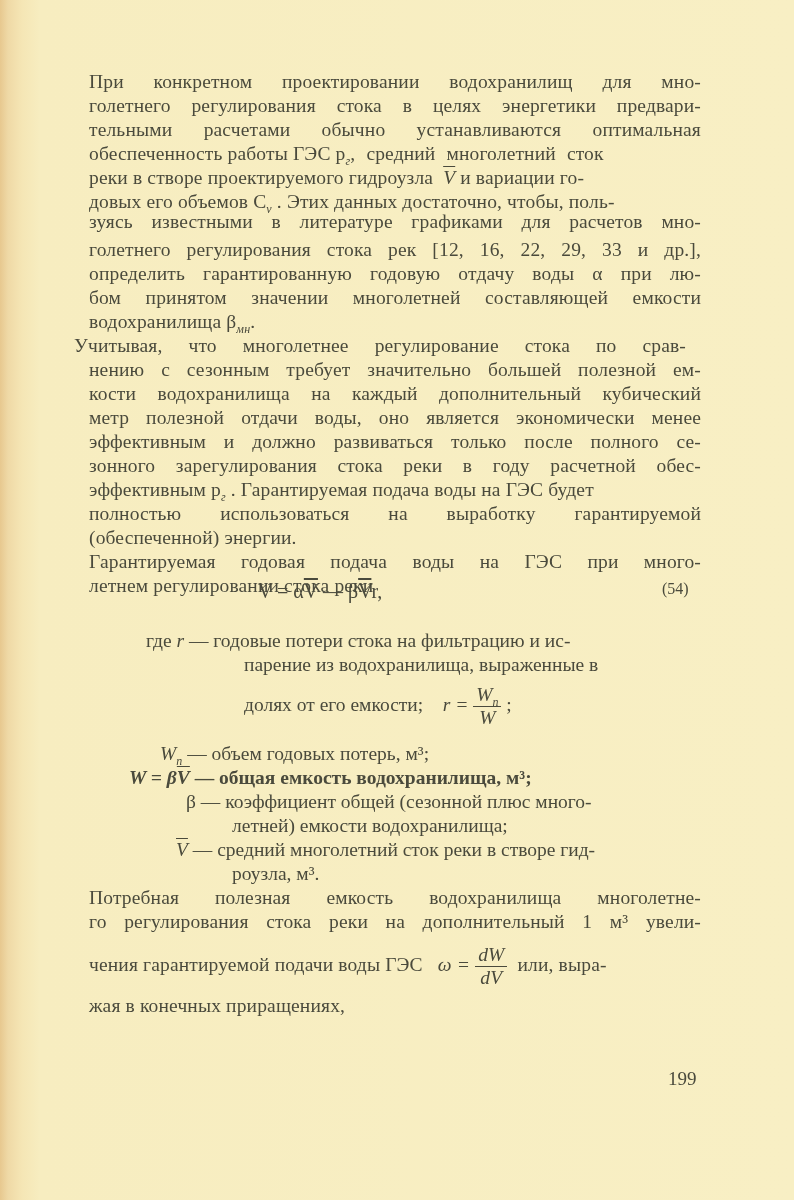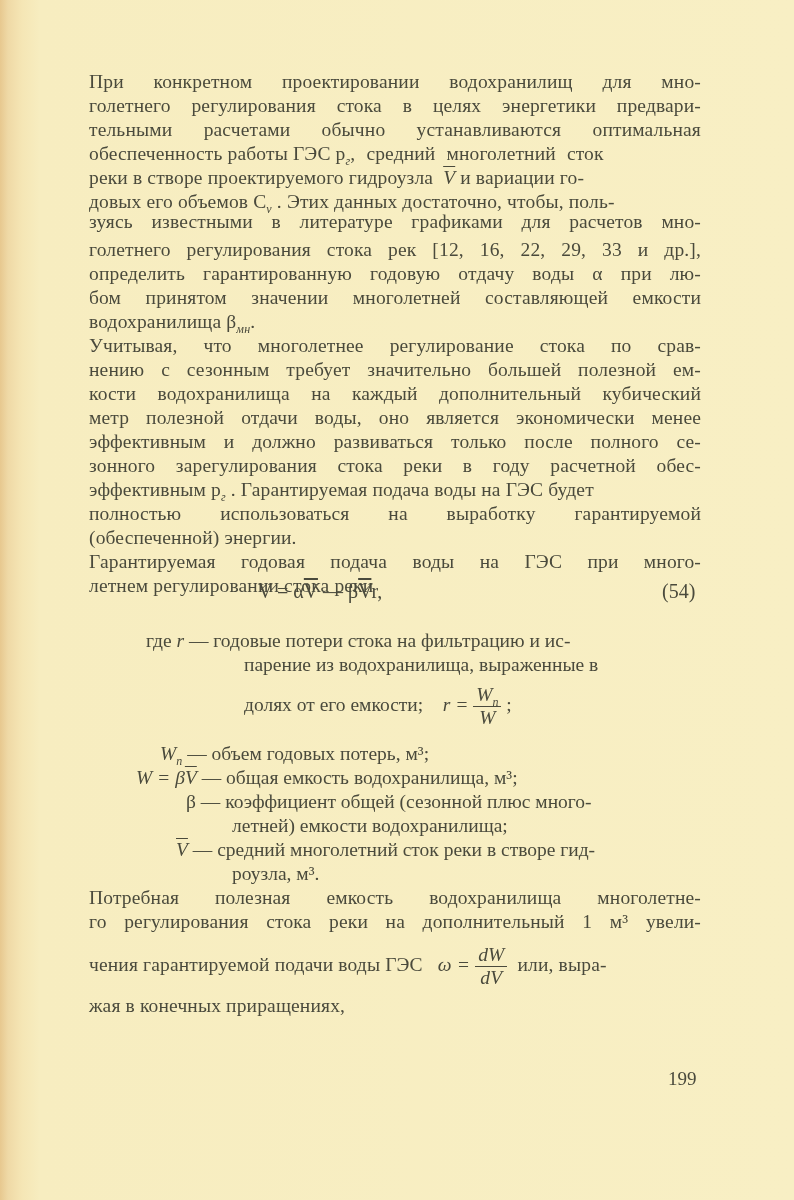--- a/index.html
+++ b/index.html
@@ -17,21 +17,21 @@
     font-size: 19.5px; line-height: 24px; white-space: nowrap;
     letter-spacing: 0.15px;
   }
   .justify { text-align: justify; text-align-last: justify; }
   .it { font-style: italic; }
   sub, sup { font-size: 12px; line-height: 0; }
   .ov { text-decoration: overline; }
   .formula {
     position: absolute; top: 583px; left: 258px; font-size: 20px; 
   }
-  .eqnum { position: absolute; top: 583px; left: 662px; font-size: 20px; }
+  .eqnum { position: absolute; top: 583px; left: 662px; font-size: 16px; }
   .defs .d { position: absolute; font-size: 19.5px; line-height: 24px; white-space: nowrap; }
   .frac { display: inline-block; vertical-align: middle; text-align: center; font-style: italic; }
   .frac .num { display: block; border-bottom: 1px solid #4a4a3c; padding: 0 3px; line-height: 22px; }
   .frac .den { display: block; line-height: 22px; }
   .pagenum { position: absolute; left: 668px; top: 1068px; font-size: 19px; }
 </style>
 </head>
 <body>
 
 <div class="page">
@@ -44,21 +44,21 @@
     <div class="line" style="top:166px;"><span>реки в створе проектируемого гидроузла</span>&nbsp;&nbsp;<span class="it ov">V</span><span> и вариации го-</span></div>
     <div class="line" style="top:190px;"><span class="">довых его объемов C</span><sub class="it">v</sub><span> . Этих данных достаточно, чтобы, поль-</span></div>
     <div class="line justify" style="top:210px;">зуясь известными в литературе графиками для расчетов мно-</div>
     <div class="line justify" style="top:238px;">голетнего регулирования стока рек [12, 16, 22, 29, 33 и др.],</div>
     <div class="line justify" style="top:262px;">определить гарантированную годовую отдачу воды α при лю-</div>
     <div class="line justify" style="top:286px;">бом принятом значении многолетней составляющей емкости</div>
     <div class="line" style="top:310px;"><span>водохранилища β</span><sub class="it">мн</sub><span>.</span></div>
   </div>
 
   <div>
-    <div class="line justify" style="top: 334px; left: 89px; width: 612px; padding-left: 0px;">Учитывая, что многолетнее регулирование стока по срав-</div>
+    <div class="line justify" style="top: 334px; left: 74px; width: 612px; padding-left: 0px;">Учитывая, что многолетнее регулирование стока по срав-</div>
     <div class="line justify" style="top:358px;">нению с сезонным требует значительно большей полезной ем-</div>
     <div class="line justify" style="top:382px;">кости водохранилища на каждый дополнительный кубический</div>
     <div class="line justify" style="top:406px;">метр полезной отдачи воды, оно является экономически менее</div>
     <div class="line justify" style="top:430px;">эффективным и должно развиваться только после полного се-</div>
     <div class="line justify" style="top:454px;">зонного зарегулирования стока реки в году расчетной обес-</div>
     <div class="line" style="top:478px;"><span>эффективным p</span><sub class="it">г</sub><span> . Гарантируемая подача воды на ГЭС будет</span></div>
     <div class="line justify" style="top:502px;">полностью использоваться на выработку гарантируемой</div>
     <div class="line" style="top:526px;">(обеспеченной) энергии.</div>
   </div>
 
@@ -80,21 +80,21 @@
     <div class="d" style="top:684px; left:244px;">
       <span>долях от его емкости;</span>&nbsp;&nbsp;&nbsp;
       <span class="it">r =</span>
       <span class="frac">
         <span class="num"><span>W</span><sub>п</sub></span>
         <span class="den">W</span>
       </span><span> ;</span>
     </div>
 
     <div class="d" style="top:742px; left:160px;"><span class="it">W</span><sub class="it">п</sub><span> — объем годовых потерь, м³;</span></div>
-    <div class="d" style="top:766px; left:136px;"><span class="it">W = β</span><span class="it ov">V</span><span> — общая емкость водохранилища, м³;</span></div>
+    <div class="d" style="top:766px; left:129px;font-weight:bold;"><span class="it">W = β</span><span class="it ov">V</span><span> — общая емкость водохранилища, м³;</span></div>
     <div class="d" style="top:790px; left:186px;"><span>β</span><span> — коэффициент общей (сезонной плюс много-</span></div>
     <div class="d" style="top:814px; left:232px;">летней) емкости водохранилища;</div>
     <div class="d" style="top:838px; left:176px;"><span class="it ov">V</span><span> — средний многолетний сток реки в створе гид-</span></div>
     <div class="d" style="top:862px; left:232px;">роузла, м³.</div>
   </div>
 
   <div>
     <div class="line justify" style="top: 886px; left: 89px; width: 612px; padding-left: 0px;">Потребная полезная емкость водохранилища многолетне-</div>
     <div class="line justify" style="top:910px;">го регулирования стока реки на дополнительный 1 м³ увели-</div>
     <div class="line" style="top:944px;">

